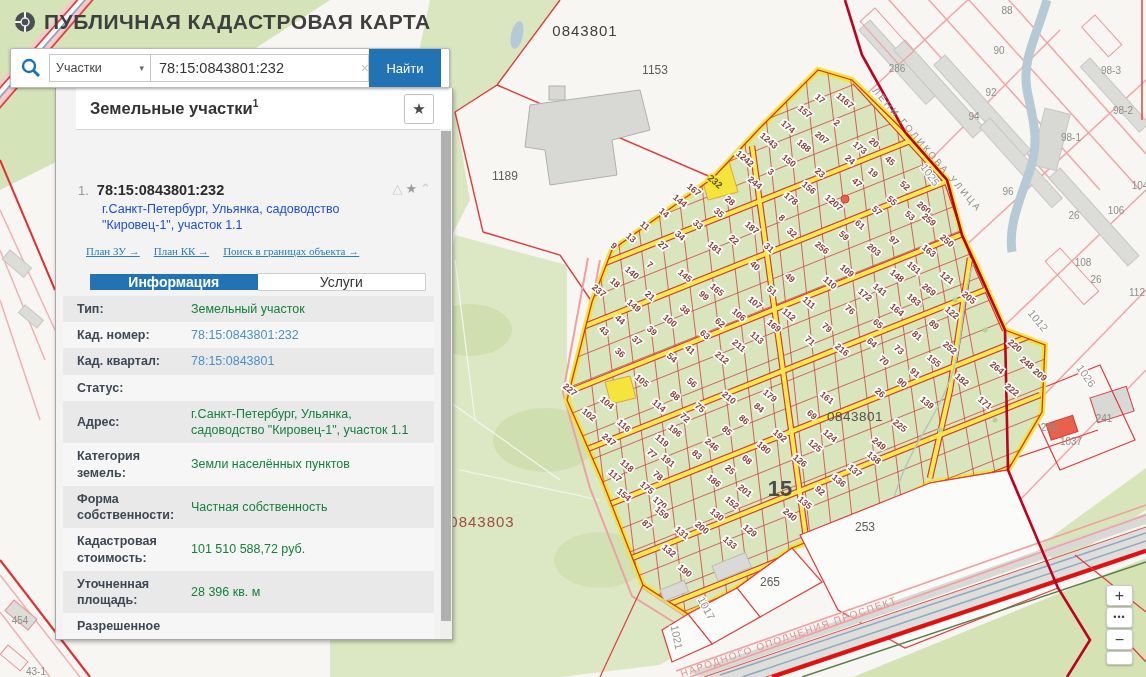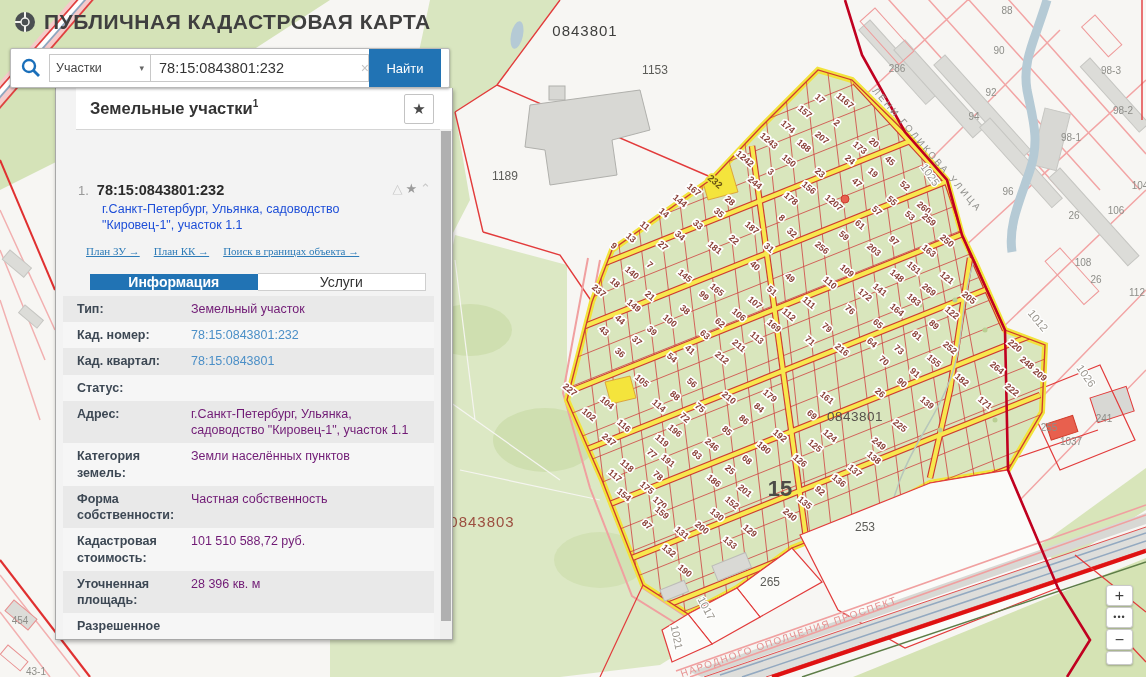--- a/index.html
+++ b/index.html
@@ -53,25 +53,25 @@
   .res-icons{position:absolute;right:6px;top:12px;font-size:13px;color:#c9c9c9;letter-spacing:3px;cursor:pointer;}
   .res-icons .st{color:#9b9b9b;}
   .res-addr{margin:3px 0 0 24px;font-size:12.5px;color:#1d4ed8;line-height:1.25;}
   .links{margin:10px 10px 0 8px;font-size:11px;line-height:1.5;font-family:Liberation Serif, serif;}
   .links a{color:#2e7cb8;text-decoration:underline;margin-right:14px;cursor:pointer;}
   .tabs{display:flex;margin:8px 10px 0 12px;height:28px;align-items:center;}
   .tab{flex:1;display:flex;align-items:center;justify-content:center;font-size:14px;cursor:pointer;}
   .tab.active{background:#2173b4;color:#fff;font-weight:bold;}
   .tab.inactive{background:#fff;color:#333;border:1px solid #cfcfcf;border-left:none;box-sizing:border-box;}
   .info-table{margin:0 6px 0 7px;font-size:12.5px;}
-  .irow{display:flex;padding:5px 0;}
+  .irow{display:flex;padding:5px 0;align-items:center;}
   .irow:nth-child(odd){background:#e9e9e9;}
   .irow:nth-child(even){background:#f6f6f6;}
   .ilabel{width:128px;padding-left:14px;font-weight:bold;color:#3d4854;box-sizing:border-box;line-height:1.3;}
-  .ivalue{flex:1;color:#701a75;padding-right:8px;line-height:1.3;}
+  .ivalue{flex:1;color:#15803d;padding-right:8px;line-height:1.3;}
   .ivalue.link{color:#4b8fc7;}
   
   #zoomctl{position:absolute;right:13px;top:585px;width:27px;z-index:5;}
   .zbtn{width:27px;height:21px;background:#fff;border:1px solid #c9c9c9;border-radius:3px;
      box-shadow:0 1px 2px rgba(0,0,0,.25);color:#3f3f3f;font-size:16px;line-height:19px;
      text-align:center;margin-bottom:1px;cursor:pointer;box-sizing:border-box;}
   .zbtn.dots{font-size:9px;letter-spacing:1px;line-height:19px;}
   .zbtn.partial{height:14px;}
 </style>
 </head>

